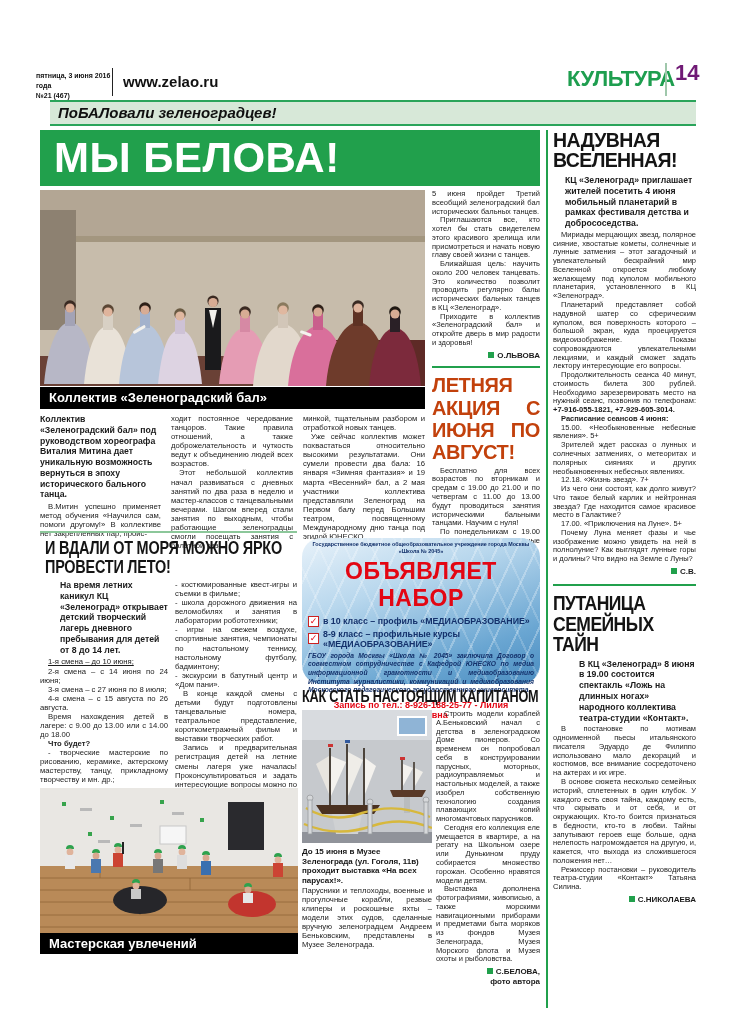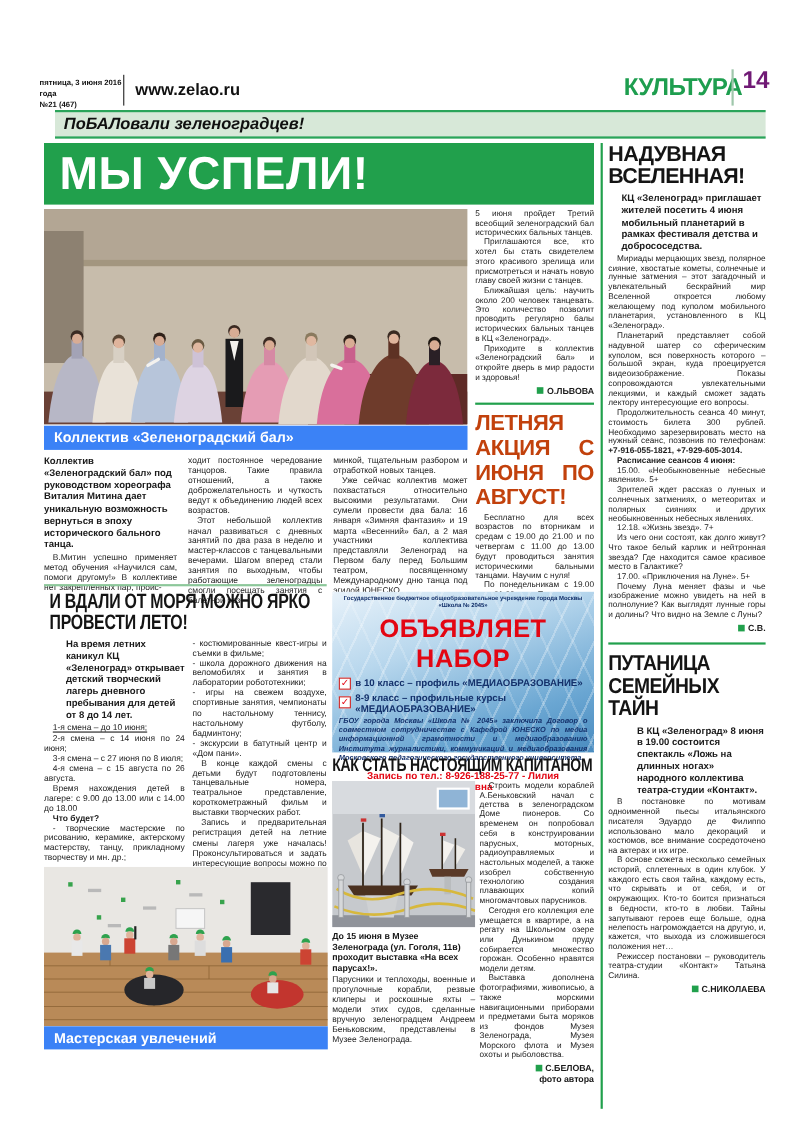--- a/index.html
+++ b/index.html
@@ -13,21 +13,21 @@
   .pagenum{font-size:22px;font-weight:bold;color:#701a75;}
   .hdr-rule{width:1px;background:#222;}
   .pg-rule{width:2px;background:#9fc7ab;}
   
   .banner{background:#d7e8d8;border-top:2px solid #2aa45a;border-bottom:2px solid #2aa45a;
           font-size:15px;font-style:italic;font-weight:bold;color:#101010;line-height:22px;padding-left:8px;}
   
   .mega{background:#21a04c;color:#fff;font-weight:bold;font-size:42px;line-height:56px;
         padding-left:14px;letter-spacing:0.5px;}
   .vline{background:#21a04c;}
-  .capbar{background:#3b82f6;color:#fff;font-weight:bold;font-size:13px;line-height:22px;
+  .capbar{background:#000000;color:#fff;font-weight:bold;font-size:13px;line-height:22px;
           padding:0 9px;white-space:nowrap;overflow:hidden;}
   
   .t{font-size:7.7px;line-height:1.18;text-align:justify;color:#1b1b1b;}
   .t p{margin:0;text-indent:8px;}
   .t p.ni{text-indent:0;}
   .narrow{font-size:7.5px;line-height:1.17;}
   .lead{font-weight:bold;font-size:8.7px;line-height:1.24;text-align:left;text-indent:0 !important;}
   .b{font-weight:bold;}
   .byline{text-align:right;font-weight:bold;font-size:8px;margin-top:3px;text-indent:0 !important;}
   .sq{display:inline-block;width:6px;height:6px;background:#21a04c;margin-right:3px;}
@@ -64,21 +64,21 @@
     <div>№21 (467)</div>
   </div>
   <div class="abs hdr-rule" style="left:112px;top:68px;height:28px;"></div>
   <div class="abs url" style="left:123px;top:73px;">www.zelao.ru</div>
   <div class="abs section" style="left:567px;top:66px;">КУЛЬТУРА</div>
   <div class="abs pg-rule" style="left:665px;top:63px;height:33px;"></div>
   <div class="abs pagenum" style="left:675px;top:60px;">14</div>
 
   <div class="abs banner" style="left:50px;top:100px;width:638px;height:22px;">ПоБАЛовали зеленоградцев!</div>
 
-  <div class="abs mega" style="left:40px;top:130px;width:486px;height:56px;">МЫ УСПЕЛИ!</div>
+  <div class="abs mega" style="left:40px;top:130px;width:486px;height:56px;">МЫ БЕЛОВА!</div>
 
   <div class="abs vline" style="left:546px;top:130px;width:2px;height:878px;"></div>
 
   <div class="abs" style="left:40px;top:190px;width:385px;height:196px;">
     <svg class="photo" width="385" height="196" viewBox="0 0 385 196" xmlns="http://www.w3.org/2000/svg">
       <rect width="385" height="196" fill="#c7bcab"></rect>
       <rect width="385" height="46" fill="#b3a694"></rect>
       <rect y="46" width="385" height="6" fill="#a3967f"></rect>
       <rect x="0" y="20" width="36" height="120" fill="#8d8171"></rect>
       <rect y="166" width="385" height="30" fill="#6a4136"></rect>
@@ -267,21 +267,21 @@
         <g transform="translate(238,70)">
             <path d="M-4,-1 a4,4 0 0 1 8,0 Z" fill="#2ea24e"></path>
             <circle r="3.4" cy="2" fill="#e0b49c"></circle>
             <rect x="-5" y="5" width="10" height="14" fill="#cc4433"></rect>
           </g>
       </g>
     </svg>
   </div>
   <div class="abs capbar" style="left:40px;top:933px;width:258px;height:21px;line-height:21px;box-sizing:border-box;">Мастерская увлечений</div>
 
-  <div class="abs adbox" style="left:302px;top:538px;width:238px;height:146px;">
+  <div class="abs adbox" style="left:302px;top:538px;width:238px;height:146px;border-radius:19px;">
     <div class="ad-org">Государственное бюджетное общеобразовательное учреждение города Москвы «Школа № 2045»</div>
     <div class="ad-title">ОБЪЯВЛЯЕТ НАБОР</div>
     <div class="ad-item">
       <span class="chk">✓</span>
       <span>в 10 класс – профиль «МЕДИАОБРАЗОВАНИЕ»</span>
     </div>
     <div class="ad-item">
       <span class="chk">✓</span>
       <span>8-9 класс – профильные курсы «МЕДИАОБРАЗОВАНИЕ»</span>
     </div>

